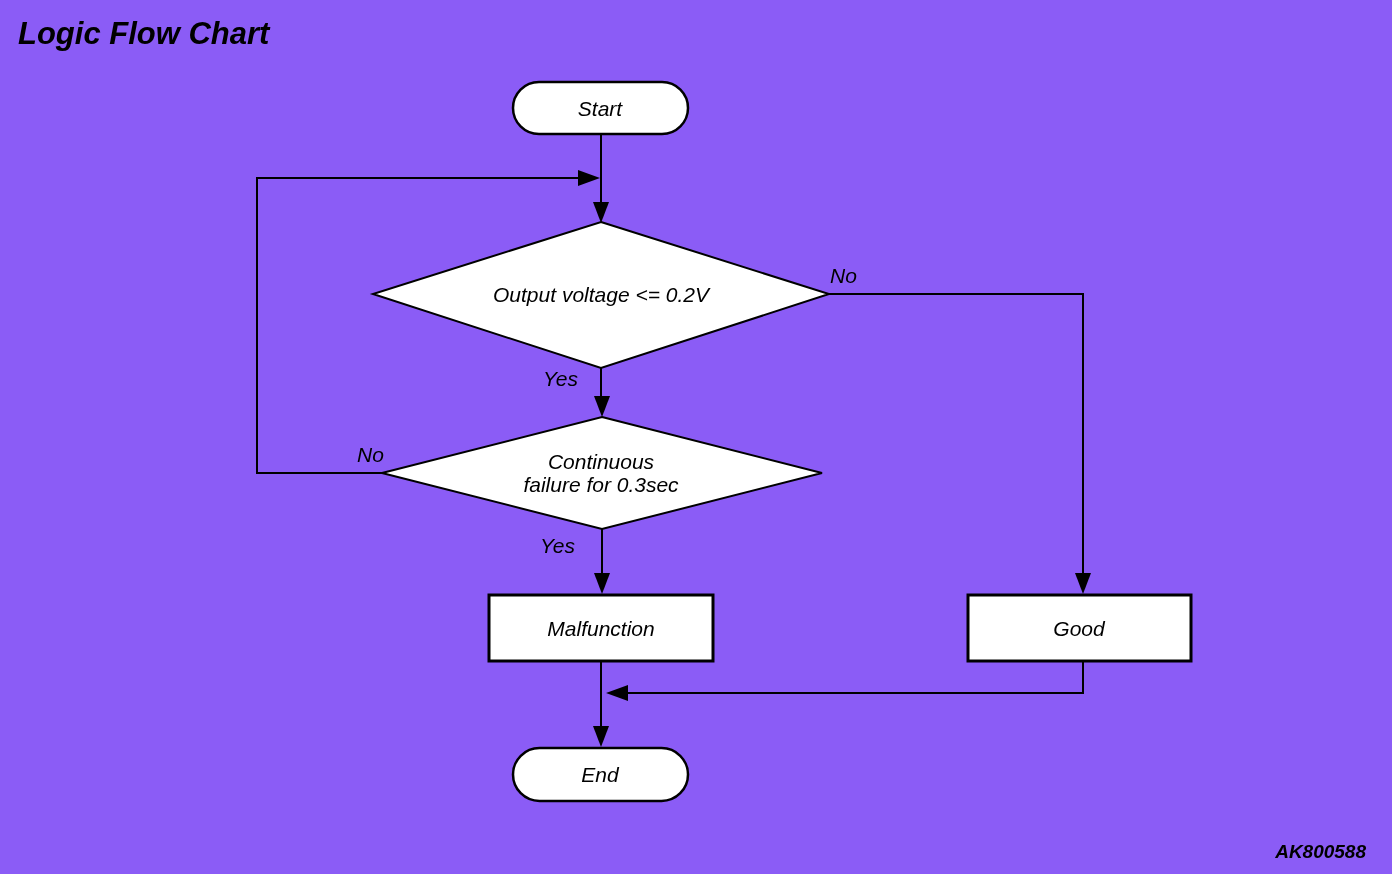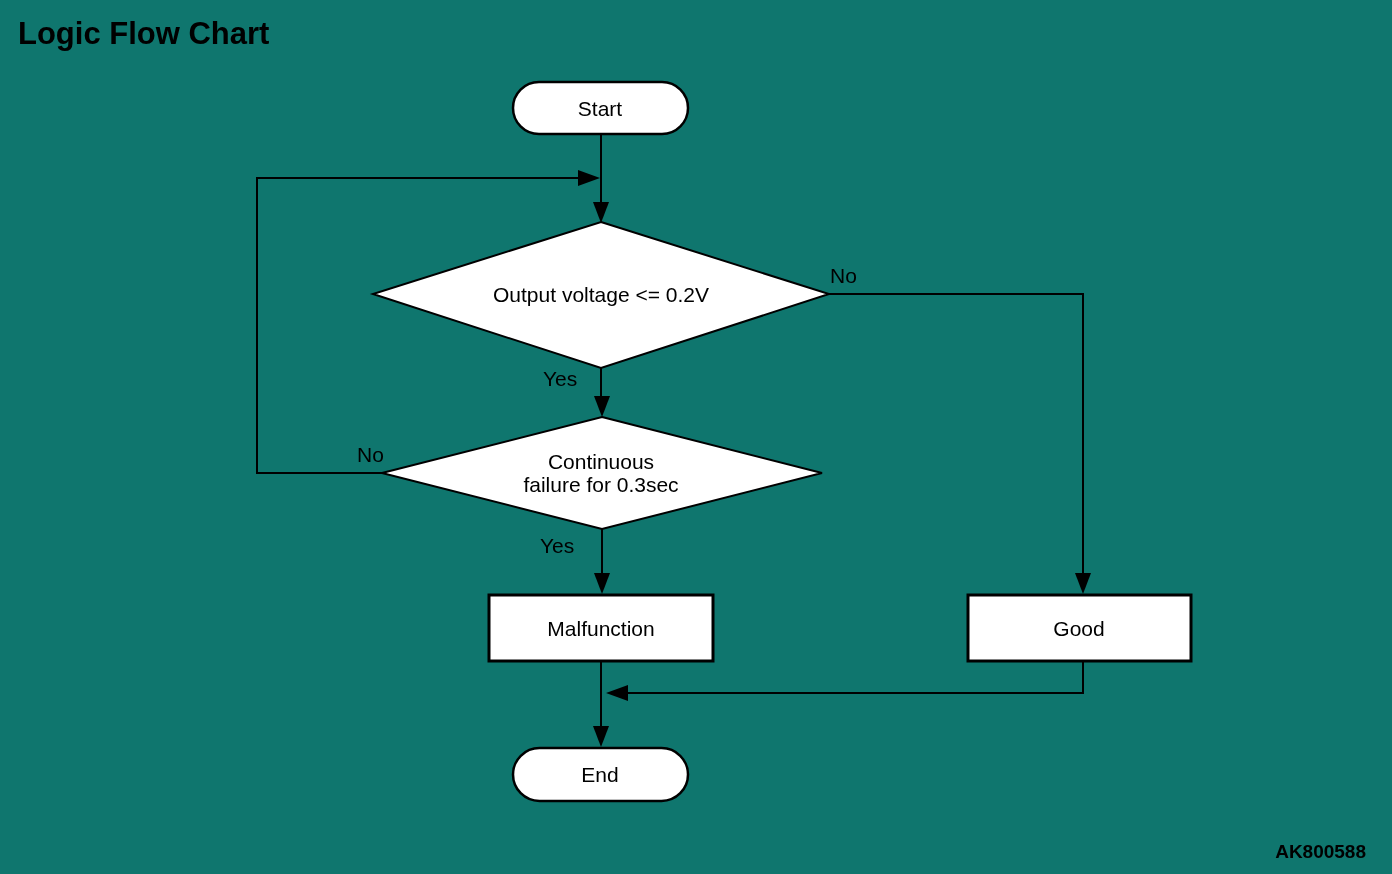--- a/index.html
+++ b/index.html
@@ -4,22 +4,23 @@
 <style>
   html, body {
     margin: 0;
     padding: 0;
     background: #ffffff;
   }
   #canvas {
     position: relative;
     width: 1392px;
     height: 874px;
-    background: #0f766e;
+    background: #8b5cf6;
     overflow: hidden;
+    font-style: italic;
   }
   svg {
     display: block;
   }
   svg text {
     font-family: "Liberation Sans", sans-serif;
     fill: #000000;
   }
   .node-label   { font-size: 21px; }
   .branch-label { font-size: 21px; }

